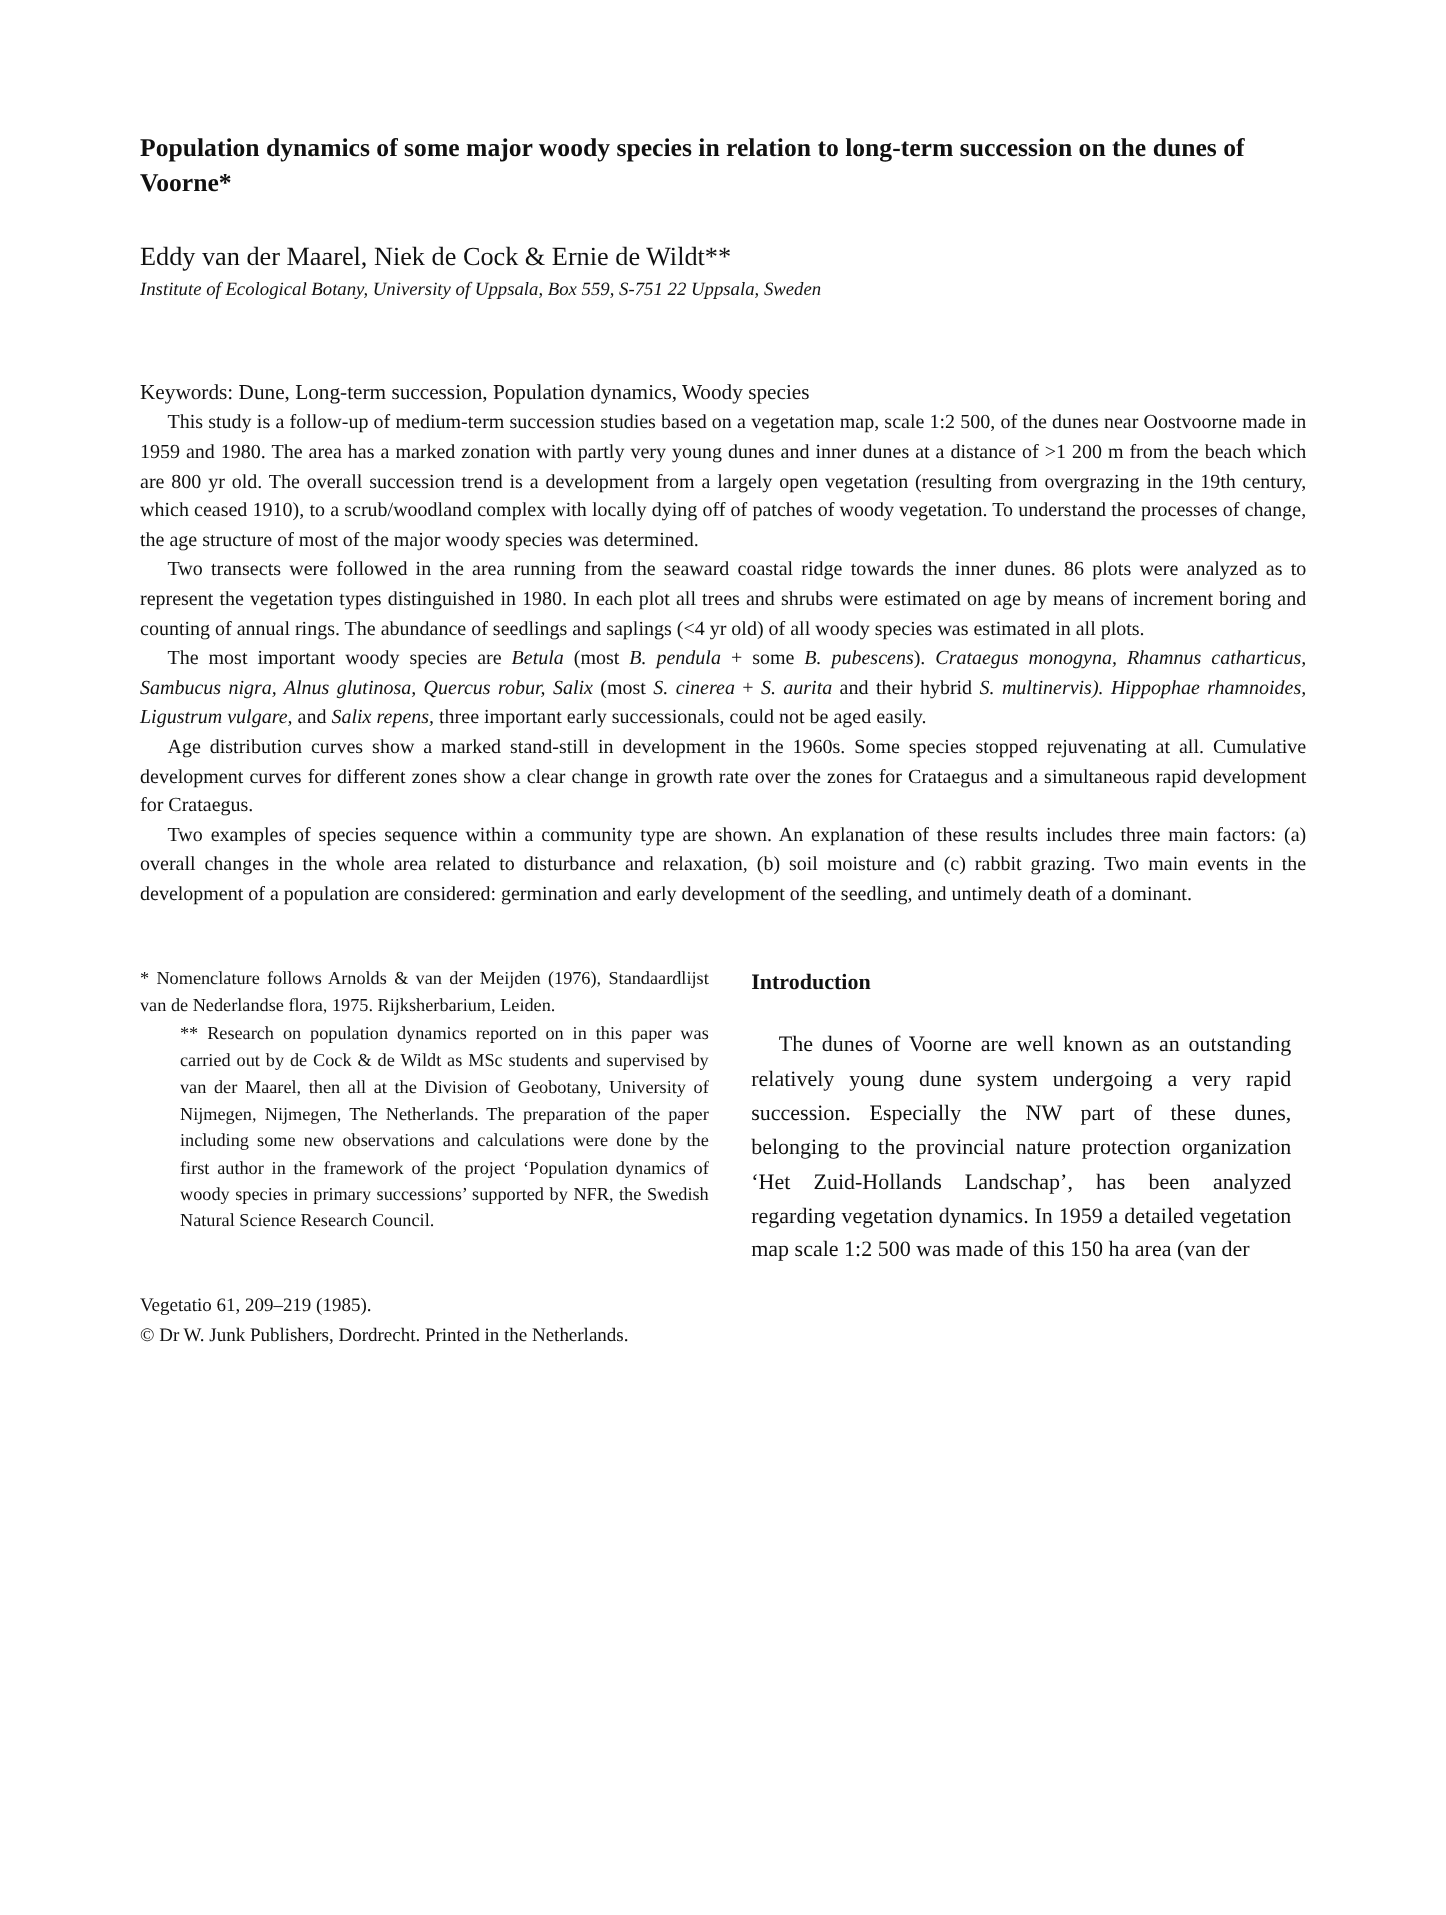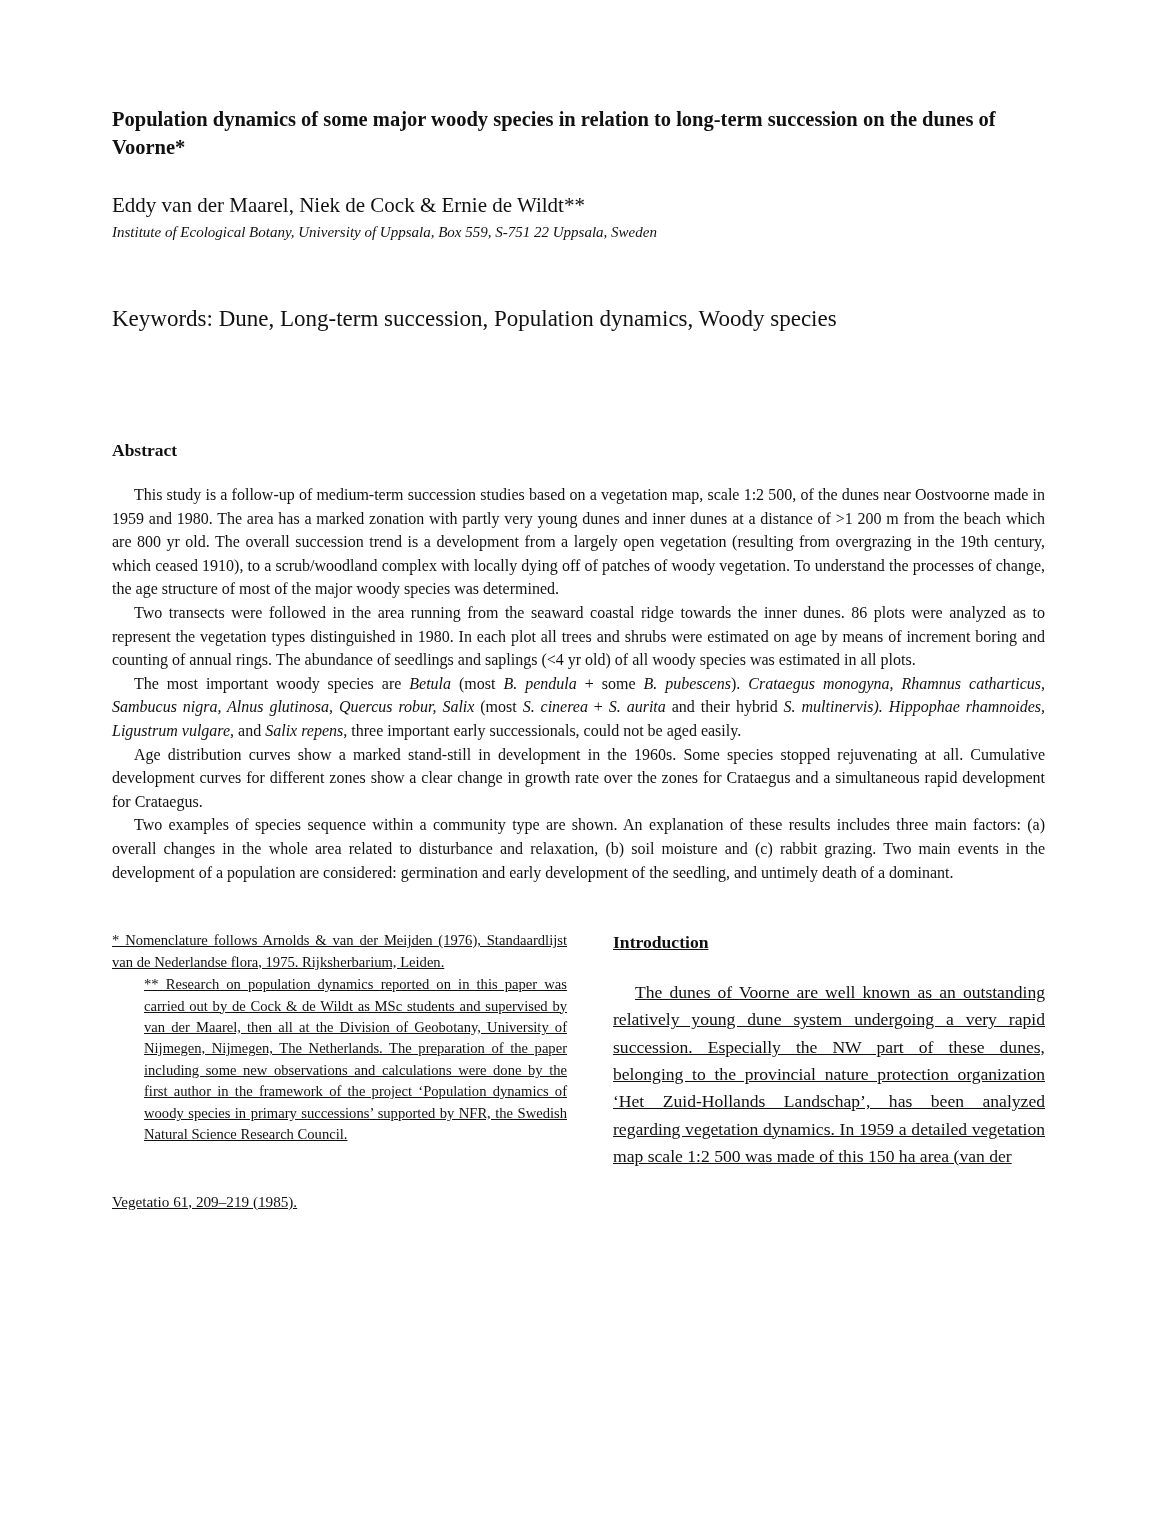--- a/index.html
+++ b/index.html
@@ -36,21 +36,21 @@
     line-height: 1.45;
     margin: 0 0 2px 0;
   }
   .affiliation {
     font-size: 15px;
     font-style: italic;
     line-height: 1.45;
     margin: 0 0 18px 0;
   }
   .keywords {
-    font-size: 23px;
+    font-size: 17px;
     margin-top: 58px;
     line-height: 1.45;
   }
   .abstract-head {
     font-weight: bold;
     font-size: 17.5px;
     margin-top: 105px;
     margin-bottom: 22px;
   }
   .abstract p {
@@ -60,22 +60,21 @@
     text-align: justify;
     text-indent: 22px;
     hyphens: none;
   }
   .abstract p.first {
     text-indent: 22px;
   }
   .columns {
     display: flex;
     margin-top: 46px;
-    gap: 46px;
-    text-decoration: underline;
+    gap: 34px;
   }
   .col-left {
     width: 455px;
   }
   .col-right {
     width: 432px;
   }
   .footnote {
     font-size: 14.6px;
     line-height: 1.47;
@@ -110,36 +109,36 @@
 
 <div class="page">
 
   <h1 class="title">Population dynamics of some major woody species in relation to long-term succession on the dunes of Voorne*</h1>
 
   <div class="authors">Eddy van der Maarel, Niek de Cock &amp; Ernie de Wildt**</div>
   <div class="affiliation">Institute of Ecological Botany, University of Uppsala, Box 559, S-751 22 Uppsala, Sweden</div>
 
   <div class="keywords">Keywords: Dune, Long-term succession, Population dynamics, Woody species</div>
 
-  <div class="abstract-head">Abstract</div>
 
   <div class="abstract">
     <p class="first">This study is a follow-up of medium-term succession studies based on a vegetation map, scale 1:2 500, of the dunes near Oostvoorne made in 1959 and 1980. The area has a marked zonation with partly very young dunes and inner dunes at a distance of &gt;1 200 m from the beach which are 800 yr old. The overall succession trend is a development from a largely open vegetation (resulting from overgrazing in the 19th century, which ceased 1910), to a scrub/woodland complex with locally dying off of patches of woody vegetation. To understand the processes of change, the age structure of most of the major woody species was determined.</p>
     <p>Two transects were followed in the area running from the seaward coastal ridge towards the inner dunes. 86 plots were analyzed as to represent the vegetation types distinguished in 1980. In each plot all trees and shrubs were estimated on age by means of increment boring and counting of annual rings. The abundance of seedlings and saplings (&lt;4 yr old) of all woody species was estimated in all plots.</p>
     <p id="species-para"><span>The most important woody species are </span><i>Betula</i><span> (most </span><i>B. pendula</i><span> + some </span><i>B. pubescens</i><span>). </span><i>Crataegus monogyna, Rhamnus catharticus, Sambucus nigra, Alnus glutinosa, Quercus robur, Salix</i><span> (most </span><i>S. cinerea</i><span> + </span><i>S. aurita</i><span> and their hybrid </span><i>S. multinervis). Hippophae rhamnoides, Ligustrum vulgare,</i><span> and </span><i>Salix repens,</i><span> three important early successionals, could not be aged easily.</span></p>
     <p>Age distribution curves show a marked stand-still in development in the 1960s. Some species stopped rejuvenating at all. Cumulative development curves for different zones show a clear change in growth rate over the zones for Crataegus and a simultaneous rapid development for Crataegus.</p>
     <p>Two examples of species sequence within a community type are shown. An explanation of these results includes three main factors: (a) overall changes in the whole area related to disturbance and relaxation, (b) soil moisture and (c) rabbit grazing. Two main events in the development of a population are considered: germination and early development of the seedling, and untimely death of a dominant.</p>
   </div>
 
   <div class="columns">
     <div class="col-left">
       <p class="footnote">* Nomenclature follows Arnolds &amp; van der Meijden (1976), Standaardlijst van de Nederlandse flora, 1975. Rijksherbarium, Leiden.</p>
       <p class="footnote second">** Research on population dynamics reported on in this paper was carried out by de Cock &amp; de Wildt as MSc students and supervised by van der Maarel, then all at the Division of Geobotany, University of Nijmegen, Nijmegen, The Netherlands. The preparation of the paper including some new observations and calculations were done by the first author in the framework of the project ‘Population dynamics of woody species in primary successions’ supported by NFR, the Swedish Natural Science Research Council.</p>
       <div class="imprint">
         <div>Vegetatio 61, 209–219 (1985).</div>
+        <div>© Dr W. Junk Publishers, Dordrecht. Printed in the Netherlands.</div>
       </div>
     </div>
     <div class="col-right">
       <div class="intro-head">Introduction</div>
       <div class="intro">
         <p>The dunes of Voorne are well known as an outstanding relatively young dune system undergoing a very rapid succession. Especially the NW part of these dunes, belonging to the provincial nature protection organization ‘Het Zuid-Hollands Landschap’, has been analyzed regarding vegetation dynamics. In 1959 a detailed vegetation map scale 1:2 500 was made of this 150 ha area (van der</p>
       </div>
     </div>
   </div>
 

